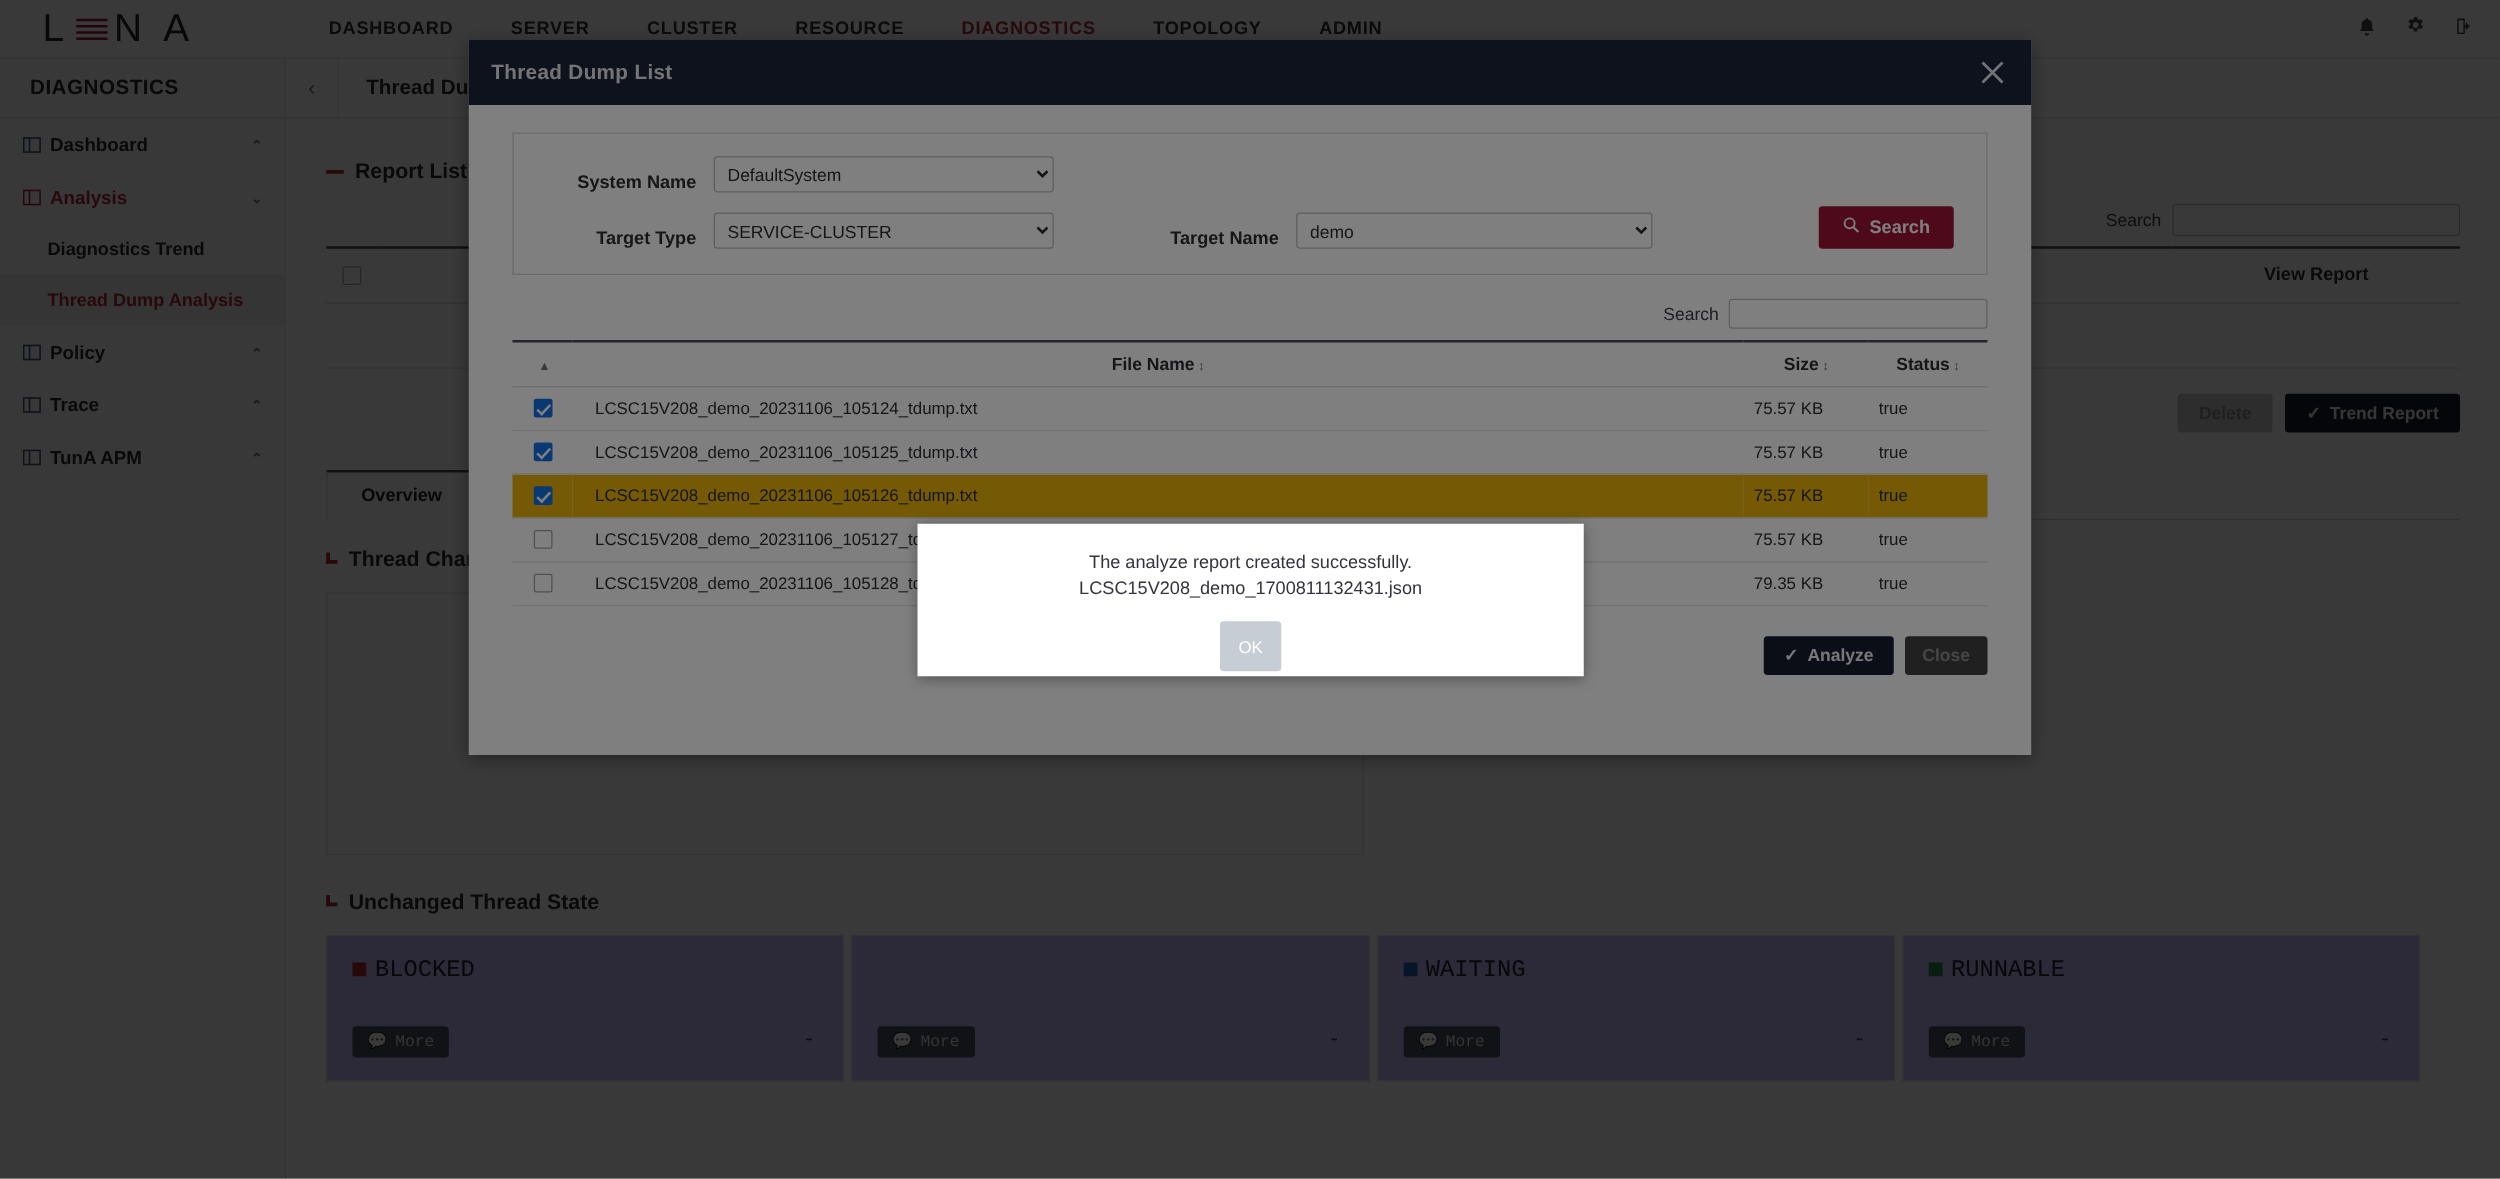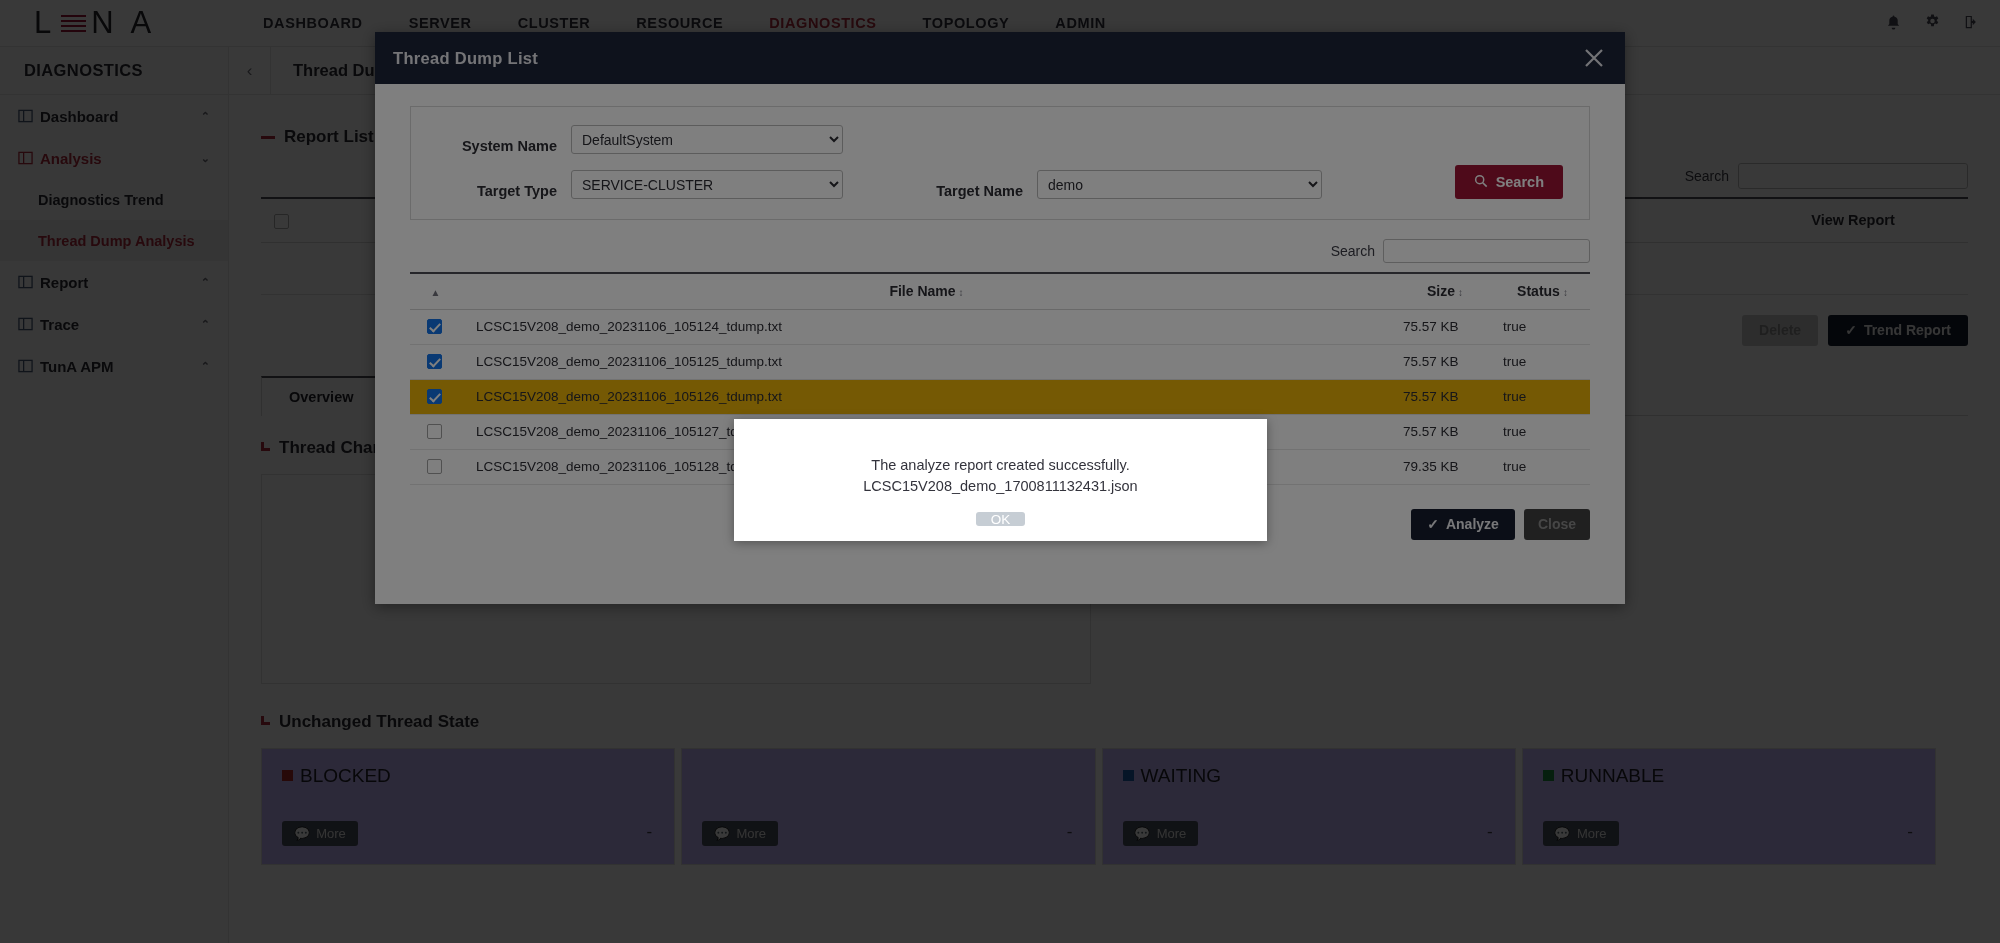--- a/index.html
+++ b/index.html
@@ -121,21 +121,21 @@
     border-top: 2px solid #4d4d55; margin-bottom: -1px;
   }
   .chartbox {
     border: 1px solid #e0e0e0; height: 210px; margin-top: 10px; background: #fff;
     max-width: 830px;
   }
 
   .cards { display: flex; gap: 6px; margin-top: 12px; padding-right: 32px; }
   .card {
     flex: 1; border: 1px solid #e0e0e0; height: 117px; padding: 16px 20px;
-    position: relative; background: #c4b5fd;
+    position: relative; background: #c4b5fd; font-family: Liberation Mono, monospace;
   }
   .card-title { font-size: 19px; color: #23232b; display: flex; align-items: center; gap: 7px; }
   .swatch { width: 11px; height: 11px; display: inline-block; }
   .card-more {
     position: absolute; left: 20px; bottom: 18px; background: #49505e; color: #e6e6e6;
     border: none; border-radius: 3px; height: 25px; padding: 0 12px; font-size: 13px;
     font-family: inherit; display: inline-flex; align-items: center; gap: 6px; cursor: pointer;
   }
   .card-val { position: absolute; right: 22px; bottom: 22px; font-size: 17px; color: #3a3a44; }
 
@@ -213,26 +213,25 @@
     border-radius: 3px; font-family: inherit; font-size: 14px; font-weight: bold; cursor: pointer;
   }
 
   
   .alert-shade { position: absolute; inset: 0; background: rgba(0,0,0,0.50); }
   .alert {
     position: absolute; left: 734px; top: 419px; width: 533px; height: 122px;
     background: #fff; box-shadow: 0 2px 10px rgba(0,0,0,.35);
     display: flex; flex-direction: column; align-items: center;
     padding-top: 21px;
-    justify-content: center;
   }
   .alert-line { font-size: 14.5px; color: #33333c; line-height: 21px; }
   .alert-ok {
     margin-top: 15px; background: #c6cdd4; color: #fff; border: none; border-radius: 3px;
-    width: 49px; height: 14px; font-family: inherit; font-size: 13.5px; cursor: pointer;
+    width: 49px; height: 40px; font-family: inherit; font-size: 13.5px; cursor: pointer;
   }
 </style>
 </head>
 <body>
 
 <div id="root">
 
   <div class="app">
 
     <div class="topbar">
@@ -296,21 +295,21 @@
       <div class="sb-sub">Diagnostics Trend</div>
       <div class="sb-sub selected">Thread Dump Analysis</div>
 
       <div class="sb-item">
         <span class="sb-ico">
             <svg width="15" height="14" viewBox="0 0 16 14">
               <rect x="1" y="1" width="14" height="12"></rect>
               <line x1="6" y1="1" x2="6" y2="13"></line>
             </svg>
           </span>
-        <span>Report</span>
+        <span>Policy</span>
         <span class="sb-caret">⌃</span>
       </div>
       <div class="sb-item">
         <span class="sb-ico">
             <svg width="15" height="14" viewBox="0 0 16 14">
               <rect x="1" y="1" width="14" height="12"></rect>
               <line x1="6" y1="1" x2="6" y2="13"></line>
             </svg>
           </span>
         <span>Trace</span>

